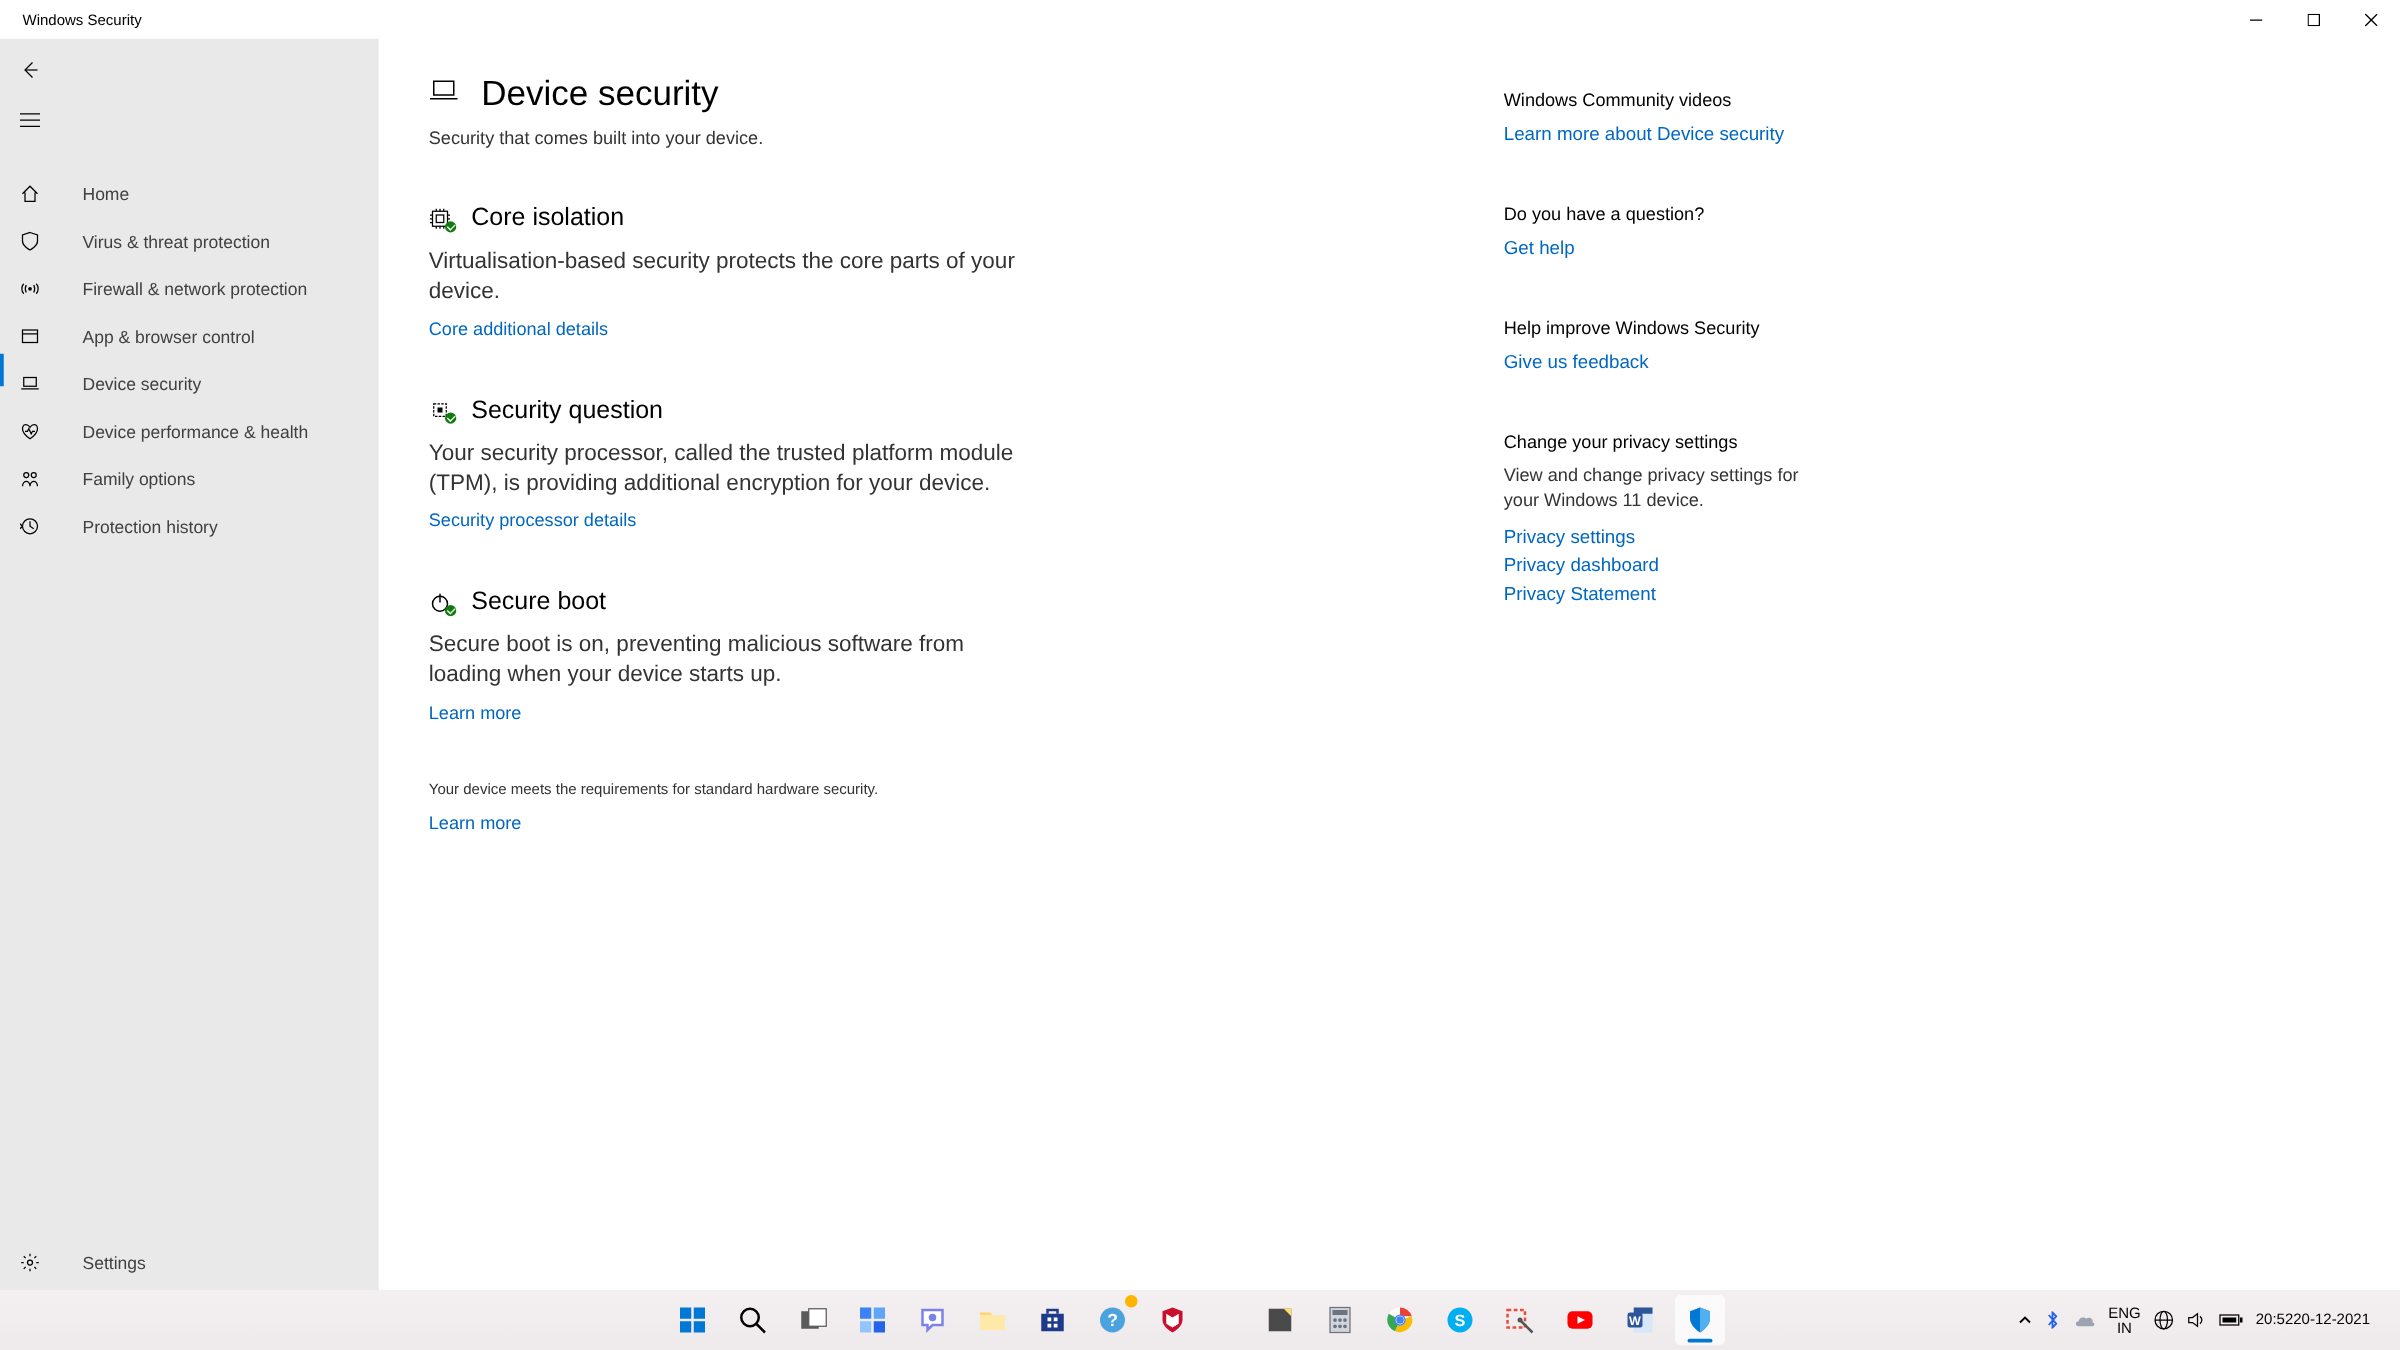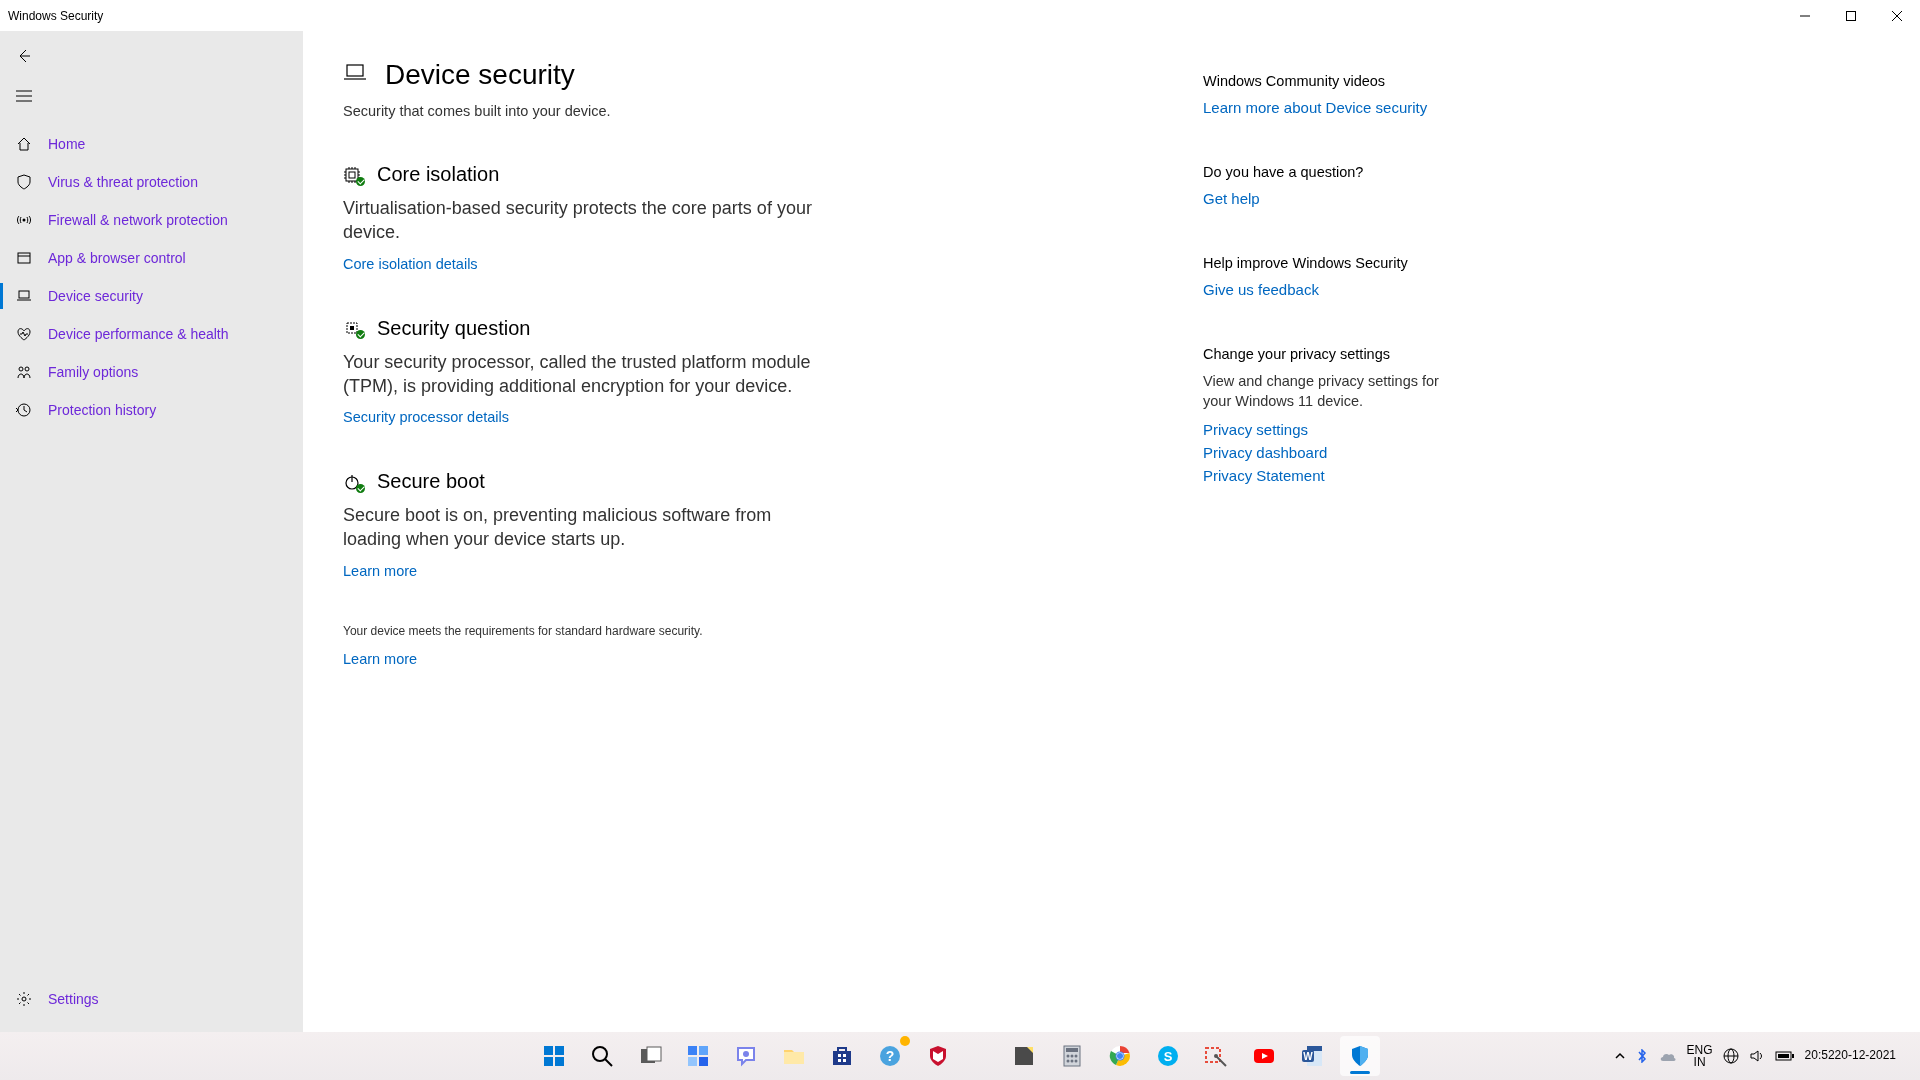--- a/index.html
+++ b/index.html
@@ -1,28 +1,28 @@
 <!DOCTYPE html>
 <html><head>
 <meta charset="utf-8">
 <style>
   * { margin: 0; padding: 0; box-sizing: border-box; font-family: "Segoe UI", -apple-system, sans-serif; }
   html, body { width: 1920px; height: 1080px; overflow: hidden; background: #fff; }
-  .titlebar { height: 31px; display: flex; align-items: center; justify-content: space-between; background: #fff; padding-left: 8px; }
+  .titlebar { height: 31px; display: flex; align-items: center; justify-content: space-between; background: #fff; padding-left: 18px; }
   .titlebar-title { font-size: 12px; color: #000; }
   .titlebar-controls { display: flex; height: 100%; }
   .titlebar-btn { width: 46px; height: 100%; display: flex; align-items: center; justify-content: center; cursor: pointer; }
   .titlebar-btn svg { width: 10px; height: 10px; }
   .app-body { display: flex; height: calc(100% - 31px - 48px); }
   .sidebar { width: 303px; background: #e9e9e9; display: flex; flex-direction: column; }
   .sidebar-top { padding: 8px 0 4px 0; }
   .sidebar-back-btn { width: 40px; height: 34px; display: flex; align-items: center; justify-content: center; margin-left: 4px; cursor: pointer; }
   .sidebar-hamburger { width: 40px; height: 34px; display: flex; align-items: center; justify-content: center; margin-left: 4px; margin-top: 6px; cursor: pointer; }
   .sidebar-nav { flex: 1; margin-top: 8px; }
-  .sidebar-item { height: 38px; display: flex; align-items: center; padding-left: 12px; font-size: 14px; color: #6d28d9; cursor: pointer; position: relative; }
+  .sidebar-item { height: 38px; display: flex; align-items: flex-end; padding-left: 12px; font-size: 14px; color: #404040; cursor: pointer; position: relative; gap: 18px; }
   .sidebar-item.selected::before { content: ""; position: absolute; left: 0; top: 6px; bottom: 6px; width: 3px; background: #0078d4; }
   .sidebar-item .icon { width: 24px; display: flex; align-items: center; justify-content: center; margin-right: 12px; }
   .sidebar-item .icon svg { width: 16px; height: 16px; }
   .sidebar-bottom { margin-bottom: 14px; }
   .main { flex: 1; display: flex; padding: 28px 40px 0 40px; overflow: auto; }
   .main-content { flex: 1; max-width: 820px; }
   .page-header { display: flex; align-items: center; gap: 18px; margin-bottom: 12px; }
   .page-header .icon svg { width: 24px; height: 24px; }
   .page-title { font-size: 28px; font-weight: 400; color: #000; }
   .page-subtitle { font-size: 14.5px; color: #333; margin-bottom: 44px; }
@@ -212,21 +212,21 @@
                 <line x1="1" y1="12" x2="3" y2="12" stroke="#000"></line>
                 <line x1="15" y1="6" x2="17" y2="6" stroke="#000"></line>
                 <line x1="15" y1="9" x2="17" y2="9" stroke="#000"></line>
                 <line x1="15" y1="12" x2="17" y2="12" stroke="#000"></line>
               </svg>
             <span class="badge-check"></span>
           </span>
           <h2 class="section-title">Core isolation</h2>
         </div>
         <p class="section-desc">Virtualisation-based security protects the core parts of your device.</p>
-        <a class="link">Core isolation details</a>
+        <a class="link">Core additional details</a>
       </div>
 
       <div class="section">
         <div class="section-header">
           <span class="icon">
             <svg viewBox="0 0 18 18">
                 <rect x="4" y="4" width="10" height="10" fill="none" stroke="#000" stroke-width="1" stroke-dasharray="2,1"></rect>
                 <rect x="7" y="7" width="4" height="4" fill="#000"></rect>
               </svg>
             <span class="badge-check"></span>

